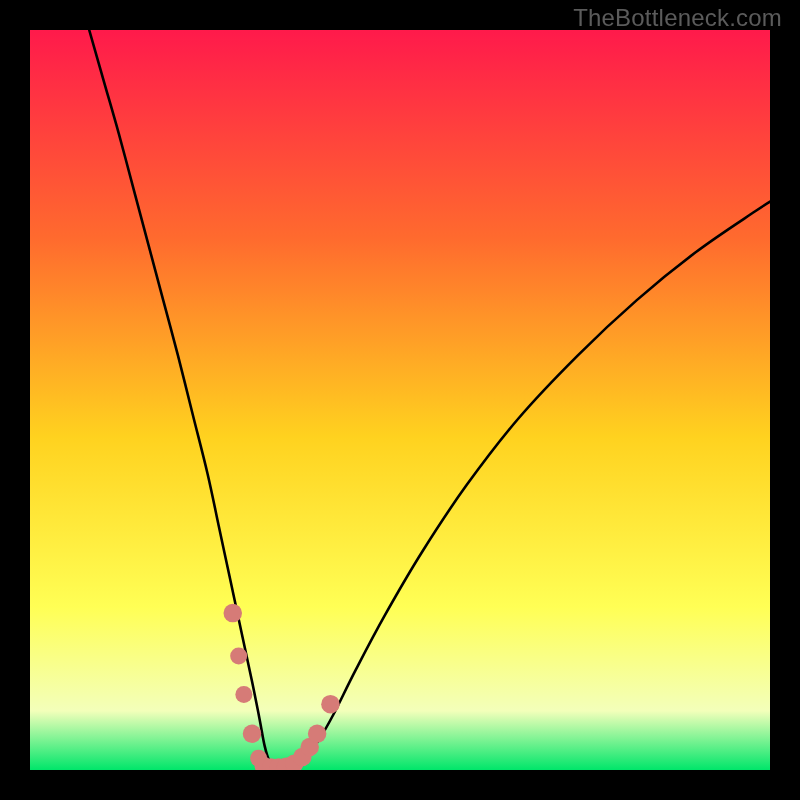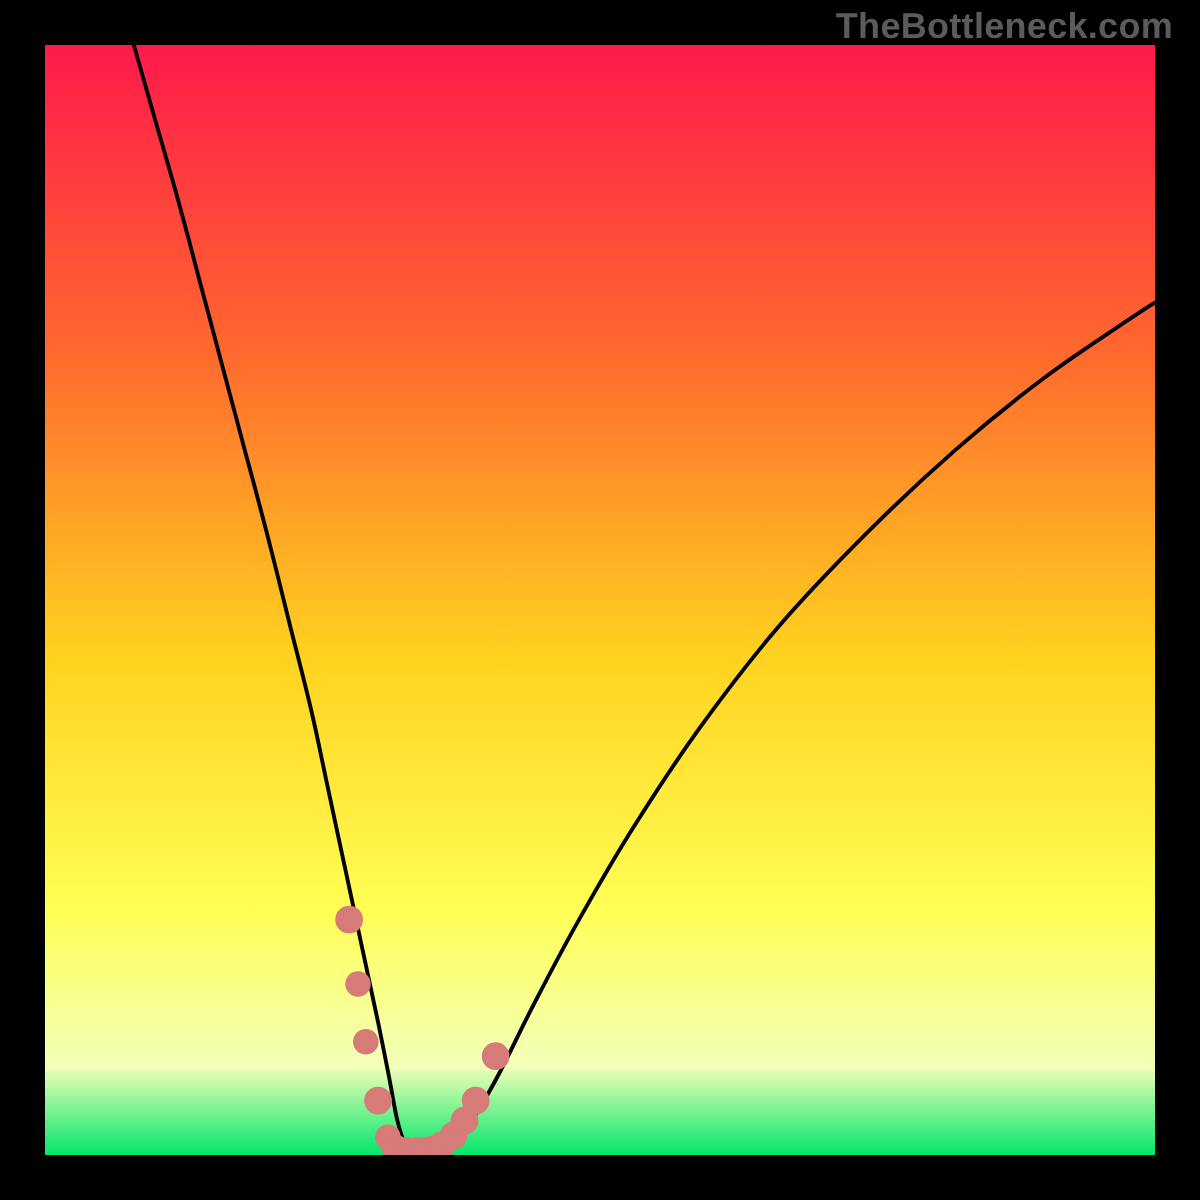--- a/index.html
+++ b/index.html
@@ -26,21 +26,21 @@
   }
   .gradient {
     position: absolute;
     inset: 0;
   }
   .watermark {
     position: absolute;
     top: 4px;
     right: 18px;
     font-size: 24px;
-    font-weight: 700;
+    font-weight: 400;
     color: #5b5b5b;
     letter-spacing: 0.2px;
   }
   svg.curve {
     position: absolute;
     inset: 0;
     width: 100%;
     height: 100%;
     overflow: visible;
   }

